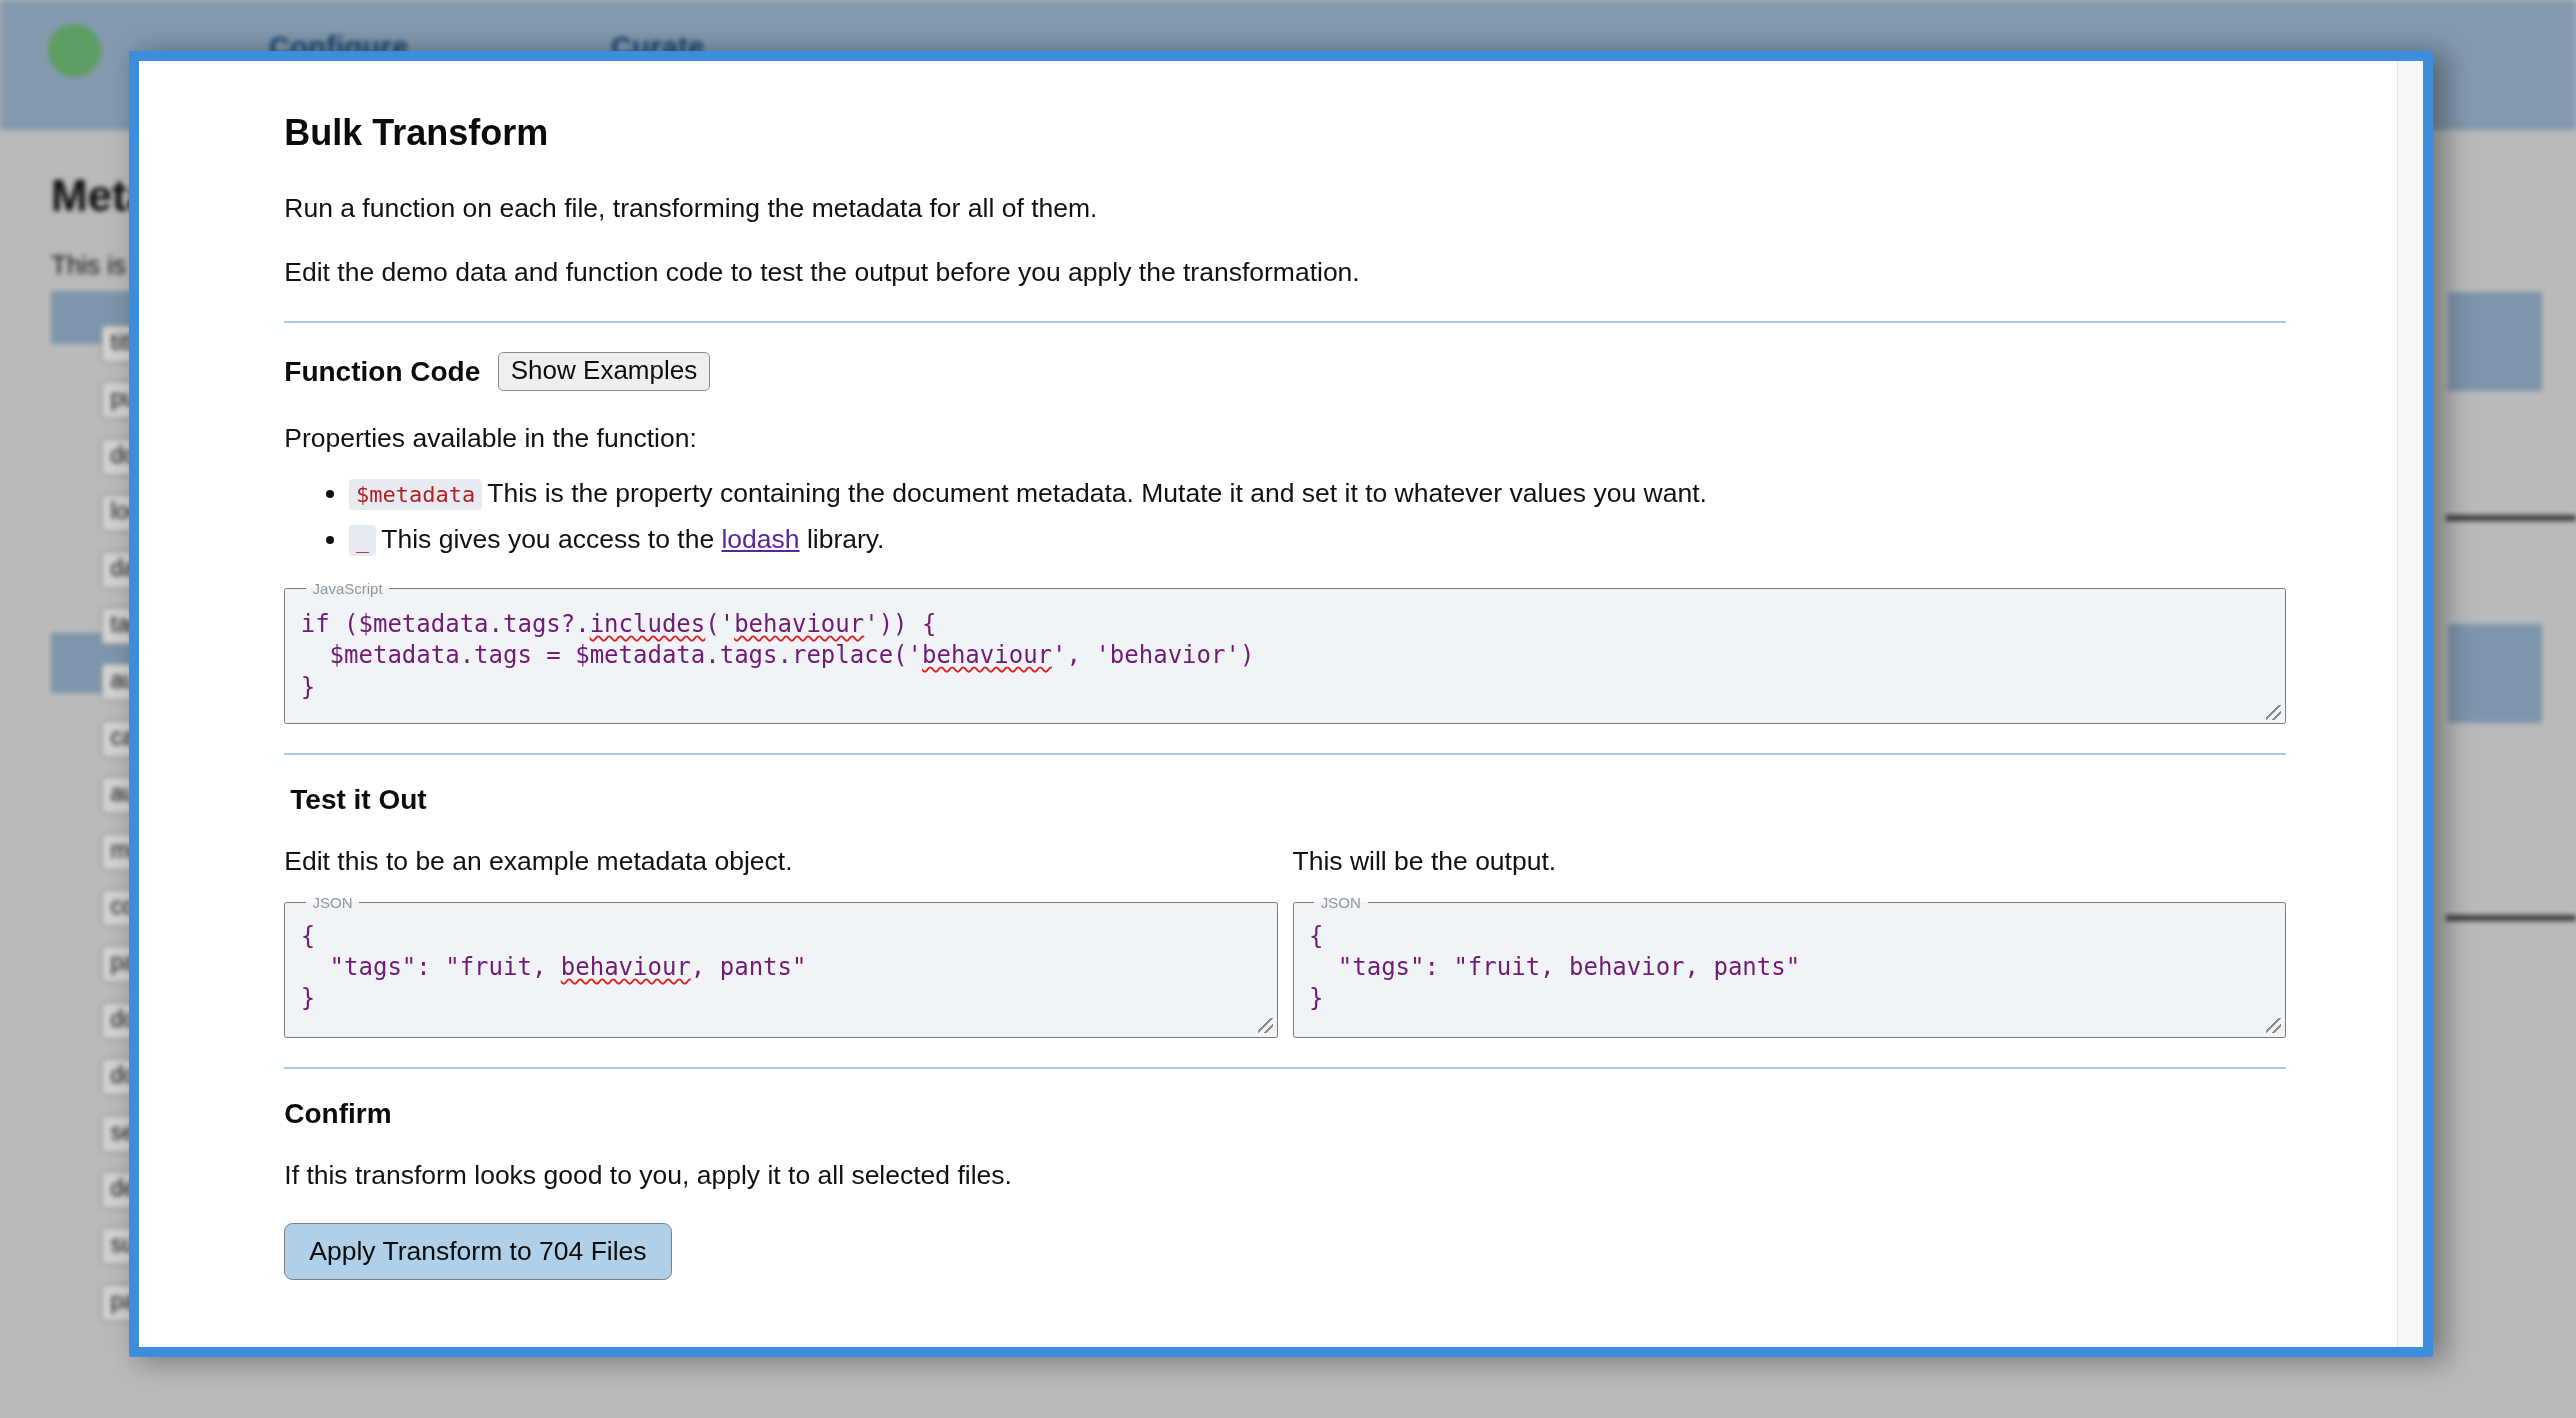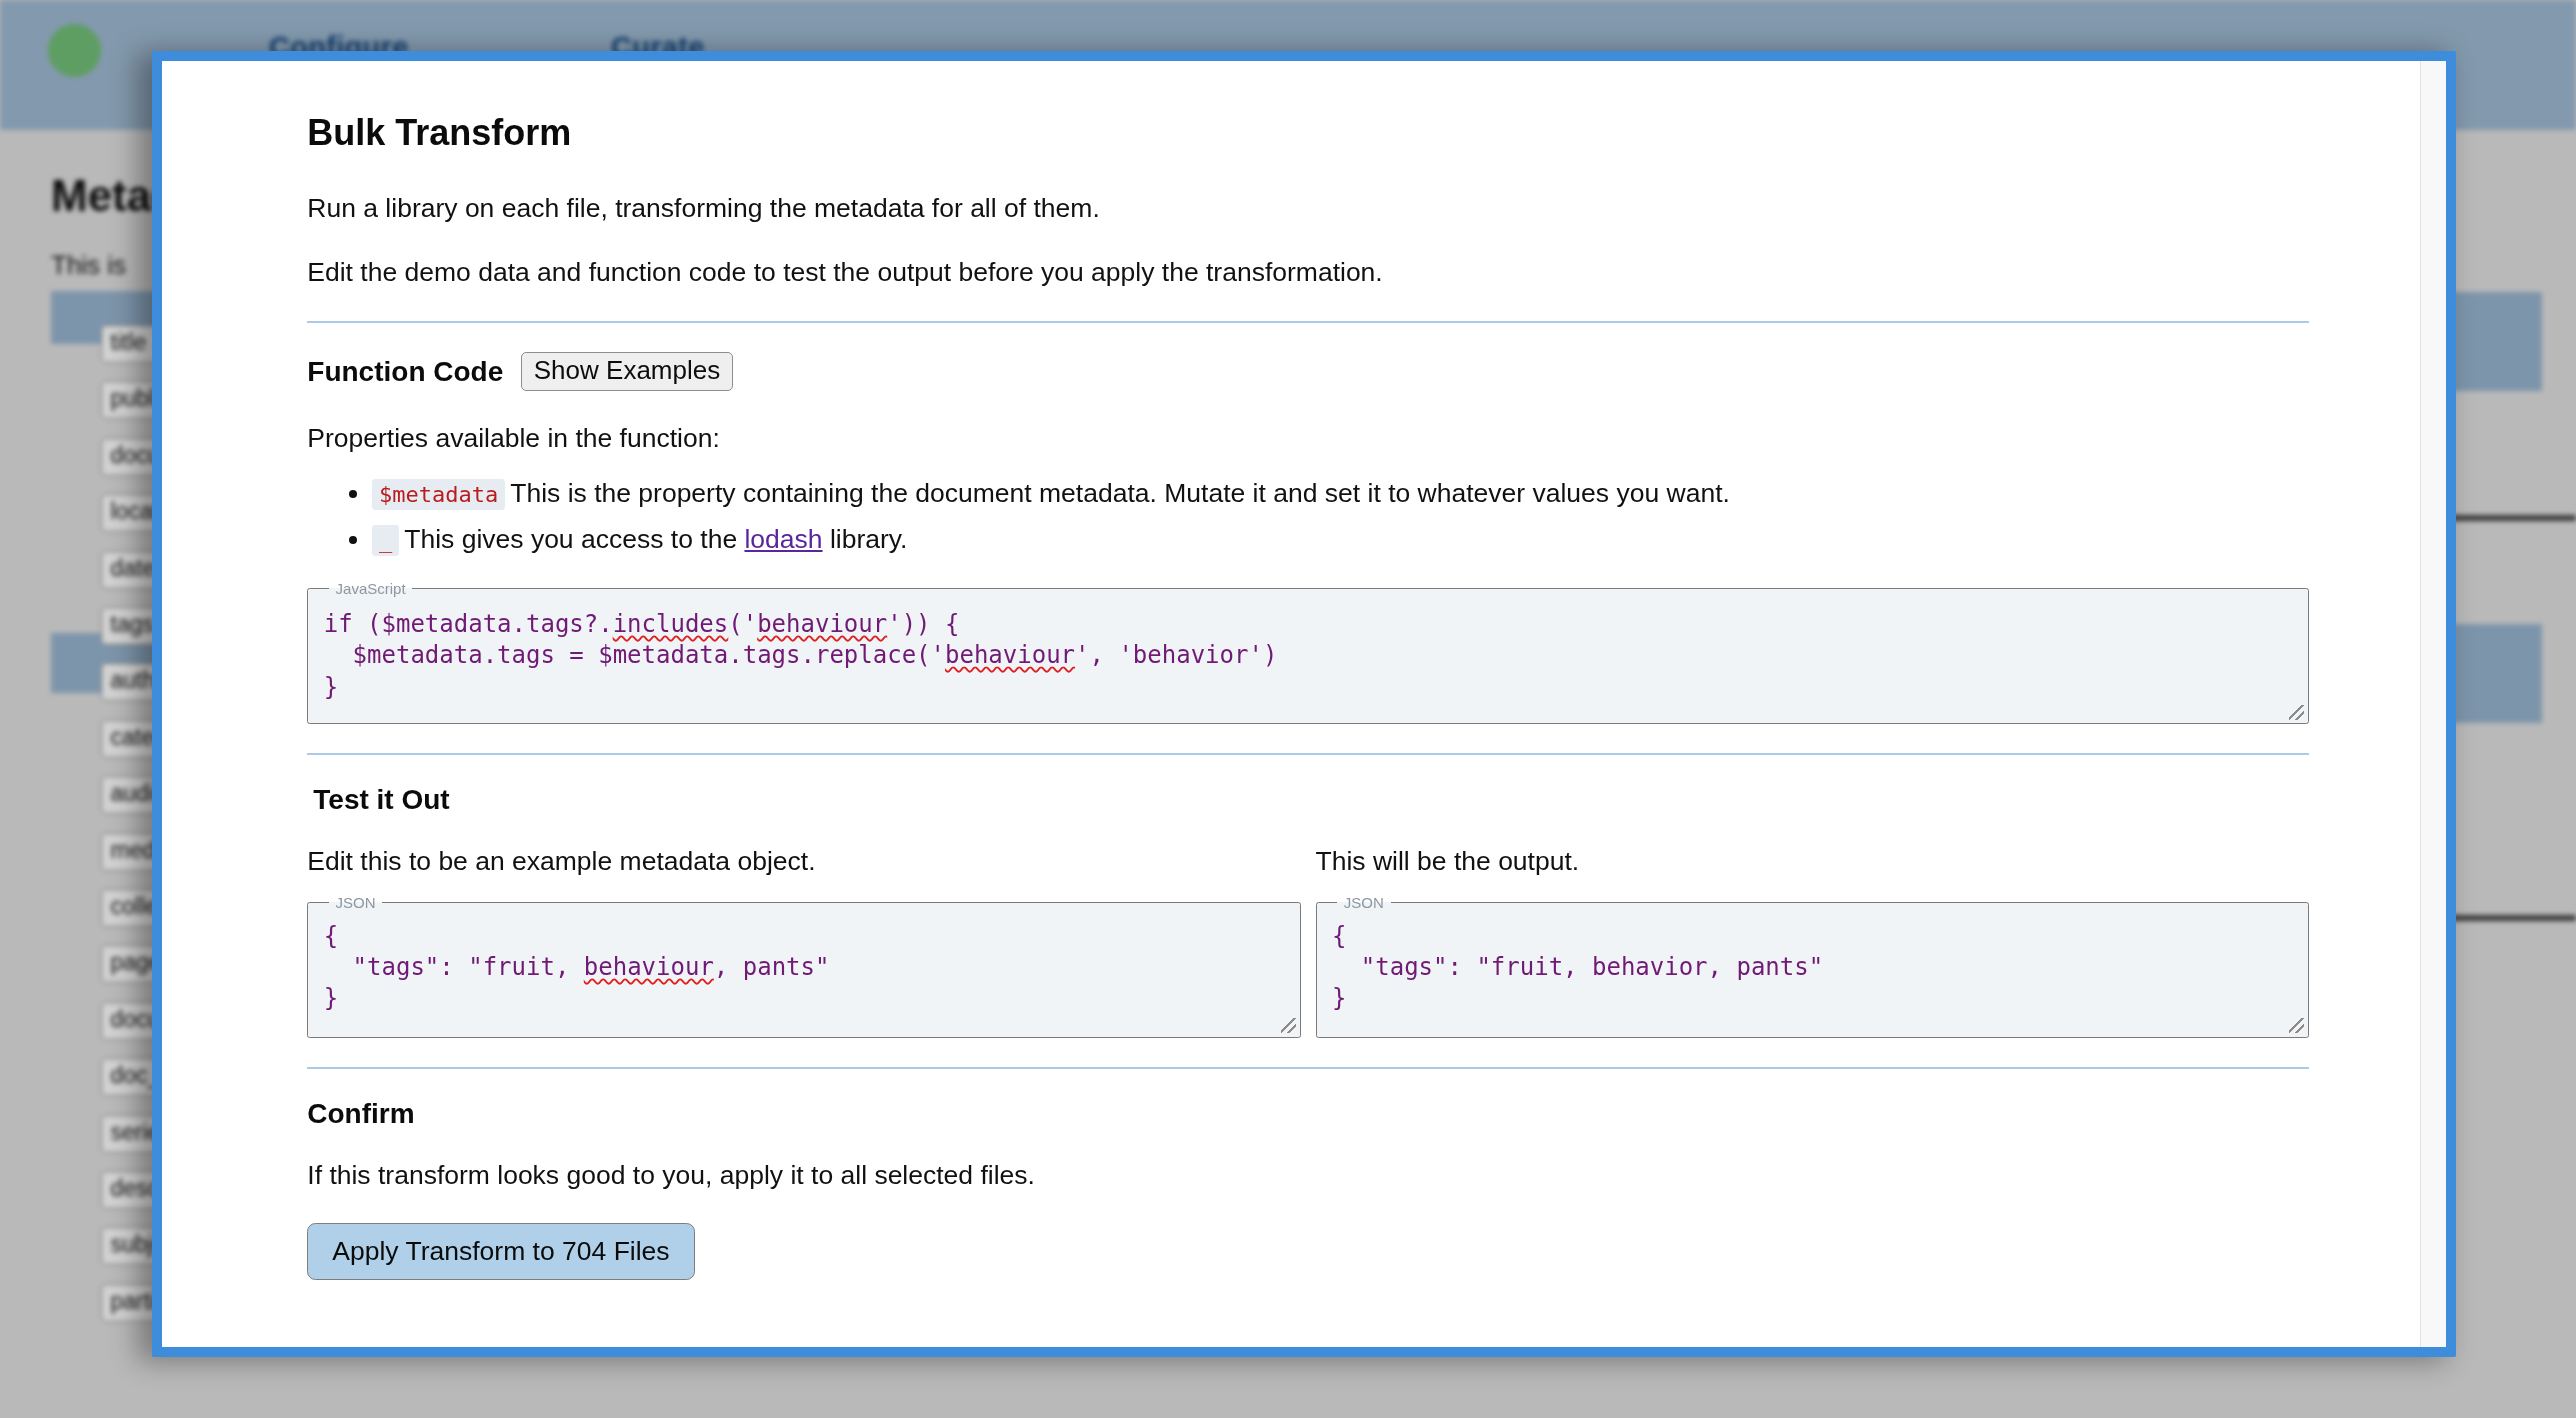--- a/index.html
+++ b/index.html
@@ -72,21 +72,21 @@
 
   
   #modal-shadow {
     position: absolute;
     left: 138px; top: 53px; width: 2308px; height: 1308px;
     background: rgba(0,0,0,.35);
     filter: blur(13.7px);
   }
   #modal {
     position: absolute;
-    left: 152px; top: 51px;
+    left: 129px; top: 51px;
     width: 2304px; height: 1306px;
     background: #3e8ddd;
     border-radius: 1.7px;
   }
   #modal-inner {
     position: absolute;
     left: 10.3px; top: 10.3px; right: 10.3px; bottom: 10.3px;
     background: #ffffff;
     overflow: hidden;
   }
@@ -264,21 +264,21 @@
 
 <div id="modal-shadow"></div>
 <div id="modal">
   <div id="modal-inner">
     <div id="modal-scrollbar"></div>
 
     <div id="modal-content">
 
       <h1 class="modal-title">Bulk Transform</h1>
 
-      <p class="para">Run a library on each file, transforming the metadata for all of them.</p>
+      <p class="para">Run a function on each file, transforming the metadata for all of them.</p>
       <p class="para">Edit the demo data and function code to test the output before you apply the transformation.</p>
 
       <hr class="sep">
 
       
       <div class="section-row">
         <h2 class="section-title">Function Code</h2>
         <button class="btn-plain">Show Examples</button>
       </div>
 

